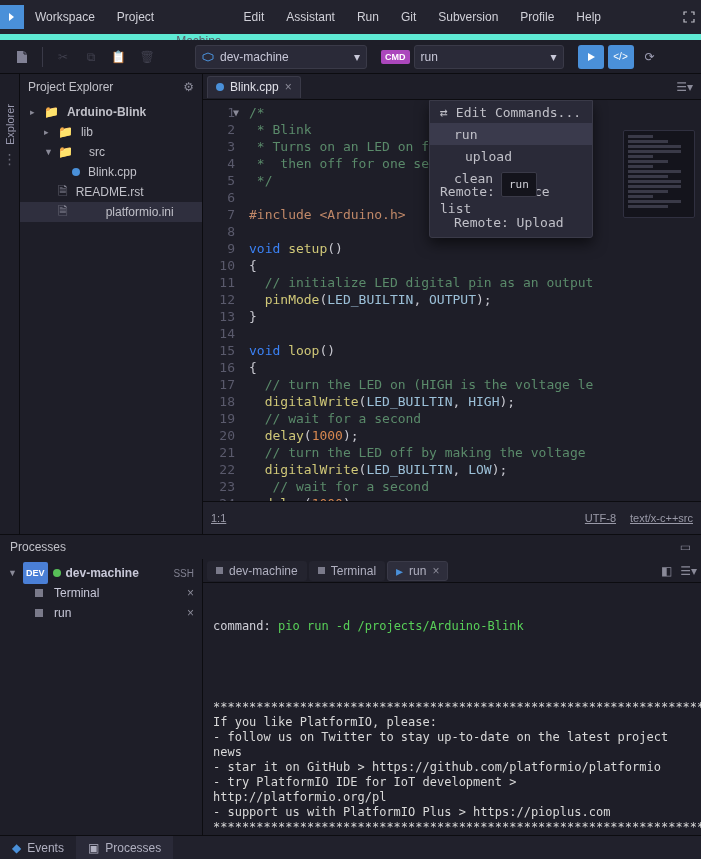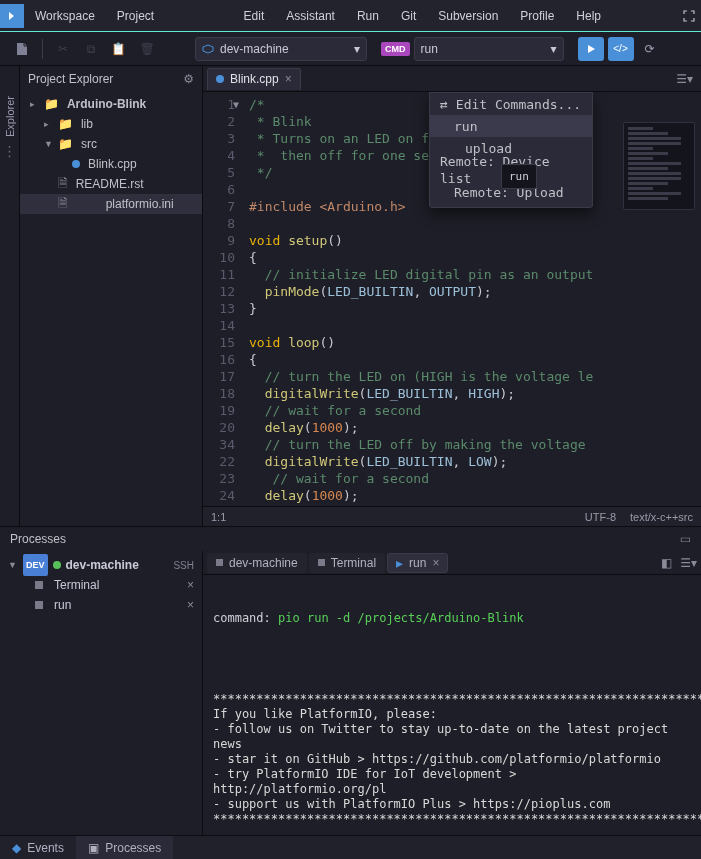--- a/index.html
+++ b/index.html
@@ -11,24 +11,24 @@
   width: 701px;
   height: 859px;
   overflow: hidden;
   display: flex;
   flex-direction: column;
 }
 
 
 .menubar {
   background: #23232e;
-  height: 32px;
+  height: 40px;
   display: flex;
   align-items: center;
-  border-bottom: 1px solid #5eead4;
+  border-bottom: 6px solid #5eead4;
 }
 .menubar .logo {
   width: 24px; height: 24px;
   background: #4a90d9;
   display: flex; align-items: center; justify-content: center;
   color: #fff; font-weight: bold;
 }
 .menubar .item { padding: 0 11px; color: #d0d0d8; cursor: default; line-height: 24px; }
 .menubar .item.dim { color: #5a5a68; margin-top: 48px; }
 .menubar .expand {
@@ -141,37 +141,37 @@
 }
 .gutter {
   width:40px; text-align:right; padding-right:8px; color:#5a5a6c;
   background:#1e1e28; padding-top:4px;
 }
 .code {
   flex:1; padding:4px 6px; color:#c8c8d0; white-space:pre; overflow:hidden;
 }
 .c-com { color:#5a8a6a; }
 .c-pp  { color:#c08868; }
-.c-kw  { color:#eab308;margin-top:45px; }
+.c-kw  { color:#3b82f6;margin-top:45px; }
 .c-fn  { color:#d0c878;margin-top:33px; }
 .c-id  { color:#9cc0d8; }
 .c-num { color:#d88850; }
 .fold-mark { position:absolute; left:30px; top:4px; color:#8a8a98; font-size:10px; }
 
 .minimap {
   position:absolute; right:6px; top:30px; width:72px; height:88px;
   background:#14141c; border:1px solid #303040; border-radius:2px;
   padding:4px; overflow:hidden;
 }
 .minimap .ln { height:3px; margin-bottom:2px; background:#3a3a48; }
 .minimap .ln.s { width:40%; } .minimap .ln.m { width:65%; } .minimap .ln.l { width:85%; }
 
 .statusbar {
   height:20px; background:#21212c; border-top:1px solid #0c0c10;
-  display:flex; align-items:center; padding:3px 8px; font-size:11px; color:#9a9aa8;
+  display:flex; align-items:center; padding:16px 8px; font-size:11px; color:#9a9aa8;text-decoration:underline;
 }
 .statusbar .r { margin-left:auto; display:flex; gap:14px; }
 
 
 .cmd-menu {
   position:absolute; top:0; left:226px; width:164px;
   background:#2a2a38; border:1px solid #3a3a48; border-radius:0 0 3px 3px;
   box-shadow:0 6px 14px rgba(0,0,0,.55);
   z-index:50; padding-bottom:4px;
 }
@@ -327,21 +327,21 @@
         <div class="tree-row">
           <span class="pad" style="width: 14px;"></span>
           <span class="chev">▸</span>
           <span class="fi-folder">📁</span>
           <span style="margin-left: 4px;">lib</span>
         </div>
         <div class="tree-row">
           <span class="pad" style="width: 14px;"></span>
           <span class="chev">▼</span>
           <span class="fi-folder">📁</span>
-          <span style="margin-left: 4px;">src</span>
+          <span style="margin-left: 12px;">src</span>
         </div>
         <div class="tree-row">
           <span class="pad" style="width: 28px;"></span>
           <span class="chev"></span>
           <span class="fi-cpp"></span>
           <span style="margin-left: 4px;">Blink.cpp</span>
         </div>
         <div class="tree-row">
           <span class="pad" style="width: 14px;"></span>
           <span class="chev"></span>
@@ -383,21 +383,21 @@
           <div>11</div>
           <div>12</div>
           <div>13</div>
           <div>14</div>
           <div>15</div>
           <div>16</div>
           <div>17</div>
           <div>18</div>
           <div>19</div>
           <div>20</div>
-          <div>34</div>
+          <div>21</div>
           <div>22</div>
           <div>23</div>
           <div>24</div>
           <div>25</div>
         </div>
       <div class="code" id="code"><div class="c-com">/*</div><div class="c-com"> * Blink</div><div class="c-com"> * Turns on an LED on for</div><div class="c-com"> *  then off for one sec</div><div class="c-com"> */</div><div> </div><div><span class="c-pp">#include &lt;Arduino.h&gt;</span></div><div> </div><div><span class="c-kw">void</span> <span class="c-fn">setup</span>()</div><div>{</div><div>  <span class="c-com">// initialize LED digital pin as an output</span></div><div>  <span class="c-fn">pinMode</span>(<span class="c-id">LED_BUILTIN</span>, <span class="c-id">OUTPUT</span>);</div><div>}</div><div> </div><div><span class="c-kw">void</span> <span class="c-fn">loop</span>()</div><div>{</div><div>  <span class="c-com">// turn the LED on (HIGH is the voltage le</span></div><div>  <span class="c-fn">digitalWrite</span>(<span class="c-id">LED_BUILTIN</span>, <span class="c-id">HIGH</span>);</div><div>  <span class="c-com">// wait for a second</span></div><div>  <span class="c-fn">delay</span>(<span class="c-num">1000</span>);</div><div>  <span class="c-com">// turn the LED off by making the voltage </span></div><div>  <span class="c-fn">digitalWrite</span>(<span class="c-id">LED_BUILTIN</span>, <span class="c-id">LOW</span>);</div><div>   <span class="c-com">// wait for a second</span></div><div>  <span class="c-fn">delay</span>(<span class="c-num">1000</span>);</div><div>}</div></div>
       <div class="minimap">
         <div class="ln s"></div>
           <div class="ln m"></div>
           <div class="ln l"></div>
@@ -416,20 +416,21 @@
       </div>
 
       <div class="cmd-menu">
         <div class="row">
           <span>⇄</span>
           <span>Edit Commands...</span>
         </div>
         <div id="cmd-items">
             <div class="row sel" style="padding-left: 24px;">run</div>
             <div class="row" style="padding-left: 35px;">upload</div>
+            <div class="row" style="padding-left: 24px;">clean</div>
             <div class="row" style="">Remote: Device list</div>
             <div class="row" style="padding-left: 24px;">Remote: Upload</div>
           </div>
       </div>
       <div class="cmd-tip">run</div>
     </div>
 
     <div class="statusbar">
       <span>1:1</span>
       <div class="r">

